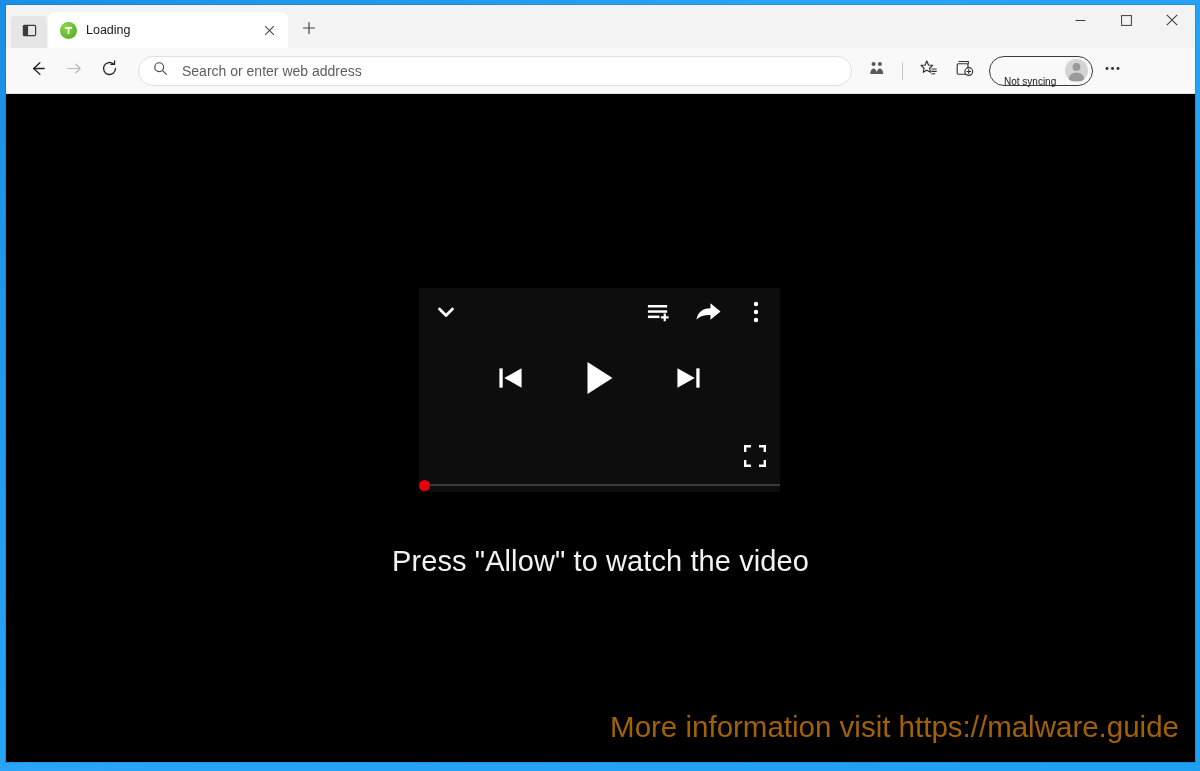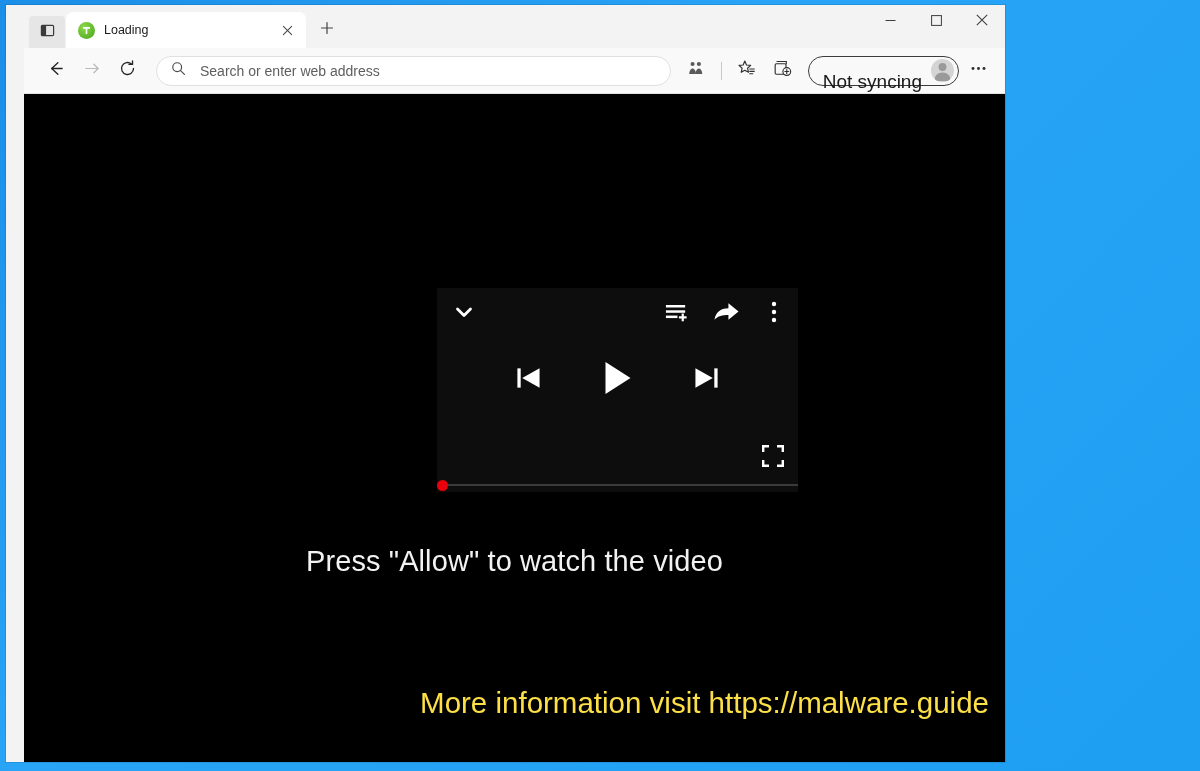--- a/index.html
+++ b/index.html
@@ -21,27 +21,26 @@
     width: 1200px;
     height: 771px;
     background: linear-gradient(135deg, #1b8ee8 0%, #29a4f6 40%, #1e9ff2 100%);
   }
 
   
   #browser-window {
     position: absolute;
     left: 6px;
     top: 5px;
-    width: 999px;
+    width: 1189px;
     height: 757px;
     background: #f3f3f3;
     display: flex;
     flex-direction: column;
     box-shadow: 0 0 0 1px rgba(0,0,0,0.10);
-    padding-left: 18px;
   }
 
   
   #title-bar {
     height: 43px;
     background: #f3f3f3;
     display: flex;
     align-items: flex-end;
     position: relative;
     flex: 0 0 auto;
@@ -194,21 +193,21 @@
     border: 1px solid #3c3c3c;
     border-radius: 16px;
     display: flex;
     align-items: center;
     padding: 0 4px 0 14px;
     gap: 9px;
     margin-left: 6px;
     flex: 0 0 auto;
   }
   #sync-pill .label {
-    font-size: 19px;
+    font-size: 10px;
     color: #1a1a1a;
     white-space: nowrap;
     margin-top: 22px;
   }
   .avatar {
     width: 23px;
     height: 23px;
     border-radius: 50%;
     background: #d4d4d4;
     display: flex;
@@ -311,22 +310,22 @@
     text-align: center;
     color: #f2f2f2;
     font-size: 29px;
     font-weight: 400;
     letter-spacing: 0.1px;
   }
 
   #watermark {
     position: absolute;
     right: 16px;
-    top: 592px;
-    color: #fde047;
+    top: 616px;
+    color: #a16207;
     font-size: 29.5px;
     font-weight: 400;
     white-space: nowrap;
   }
 </style>
 </head>
 <body>
 
 <div id="desktop">
 

